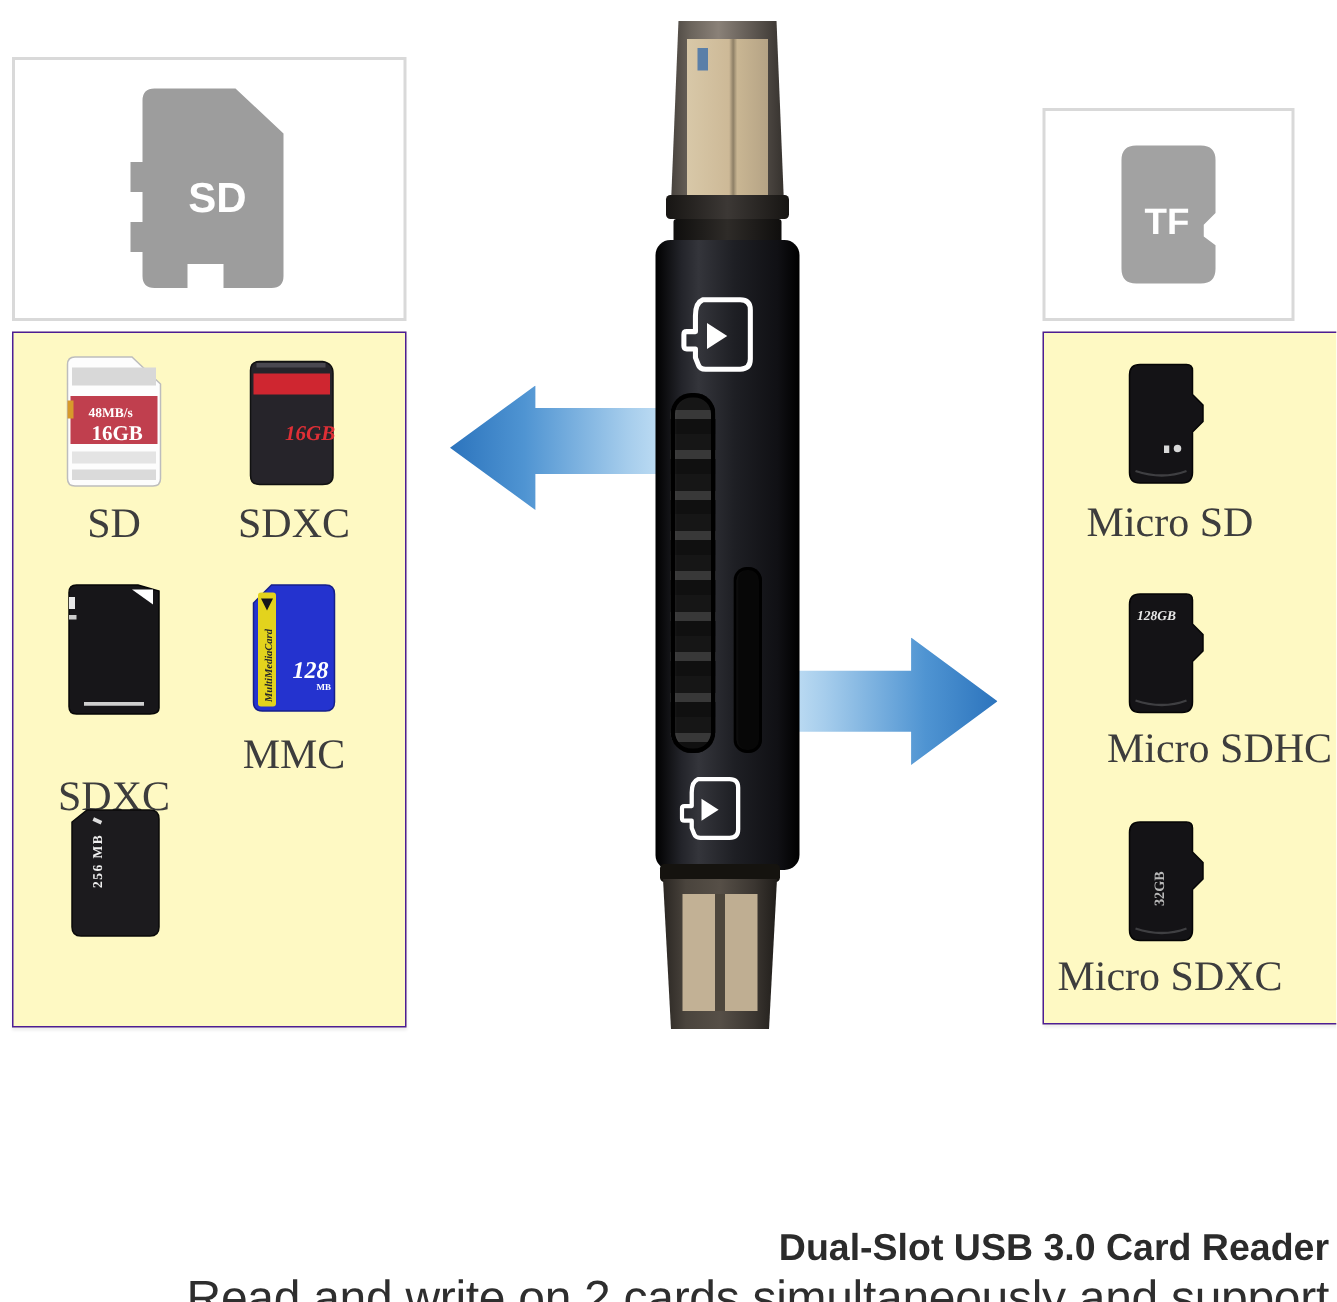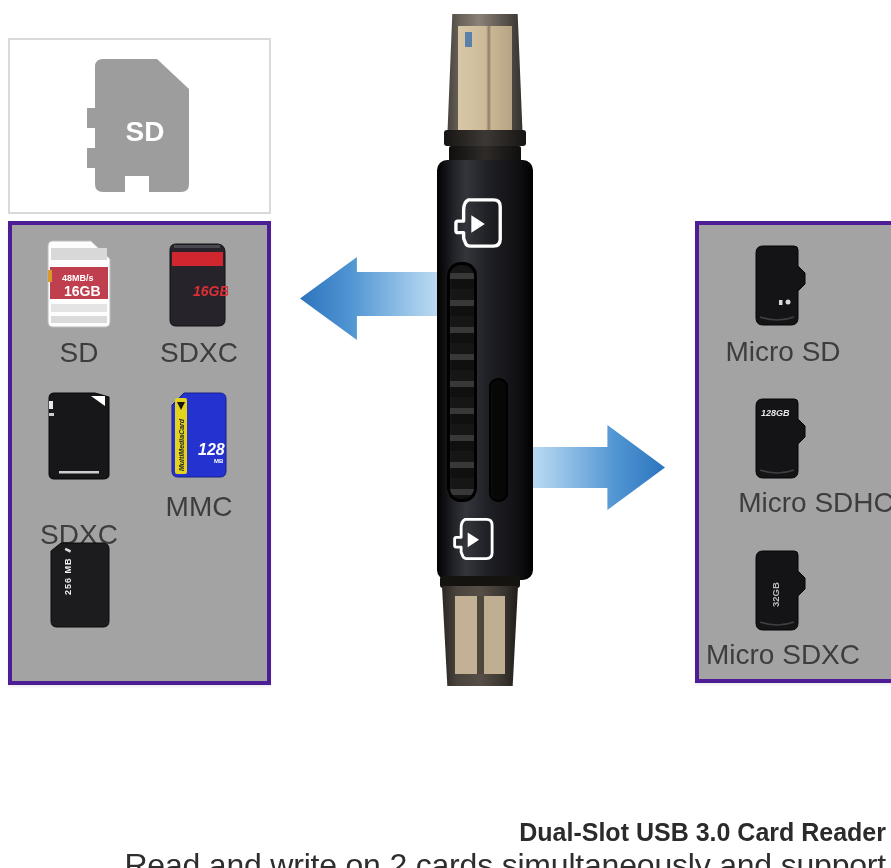--- a/index.html
+++ b/index.html
@@ -3,22 +3,22 @@
 <meta charset="utf-8">
 <style>
   * { margin:0; padding:0; box-sizing:border-box; }
   body { background:#fff; }
   .stage{
     position:relative; width:891px; height:868px; background:#ffffff;
     font-family:"Liberation Sans", sans-serif; overflow:hidden;
   }
   .white-box{ position:absolute; background:#ffffff; border:2px solid #d9d9d9;
     display:flex; align-items:center; justify-content:center; z-index:1;}
-  .gray-panel{ position:absolute; background:#a3a3a3; border:4px solid #4c1d95;
-    box-shadow:0 2px 2px rgba(0,0,0,0.07); z-index:1;}
+  .gray-panel{ position:absolute; background:#fef9c3; border:1px solid #4c1d95;
+    box-shadow:0 2px 2px rgba(0,0,0,0.07); z-index:1;font-family:Liberation Serif, serif;}
   .abs{ position:absolute; }
   .card-label{ position:absolute; font-size:28px; color:#3d3d3d; text-align:center; }
 
   
   .arrow{ position:absolute; z-index:2; }
   .arrow-left{ left:300px; top:257px; width:165px; height:83px;
     background:linear-gradient(to right,#2c74bd 0%,#4f94d2 30%,#a6cdec 72%,#d8edfb 100%);
     clip-path:polygon(0 50%,34.5% 0,34.5% 18%,100% 18%,100% 71%,34.5% 71%,34.5% 100%);}
   .arrow-right{ left:505px; top:425px; width:160px; height:85px;
     background:linear-gradient(to right,#d8edfb 0%,#a6cdec 28%,#4f94d2 70%,#2c74bd 100%);
@@ -111,20 +111,26 @@
     <div class="card-label" style="left:120px; top:266px; width:134px;">MMC</div>
 
     <svg class="abs" style="left:37px; top:316px;" width="62" height="88" viewBox="0 0 62 88">
       <path fill="#1c1b1e" stroke="#0a0a0a" d="M12,2 H54 Q60,2 60,8 V80 Q60,86 54,86 H8 Q2,86 2,80 V10 Z"></path>
       <rect x="16" y="8" width="6" height="2.5" fill="#dddddd" transform="rotate(25 19 9)"></rect>
       <text transform="translate(22,54) rotate(-90)" font-size="9" font-weight="bold" fill="#efefef" letter-spacing="1">256 MB</text>
     </svg>
 
   </div>
 
+  <div class="white-box" style="left:695px; top:72px; width:168px; height:142px;">
+    <svg width="68" height="96" viewBox="0 0 68 98">
+      <path fill="#a2a2a2" d="M12,2 H56 Q66,2 66,12 V48 L58,56 V64 L66,70 V86 Q66,96 56,96 H12 Q2,96 2,86 V12 Q2,2 12,2 Z"></path>
+      <text x="33" y="62" text-anchor="middle" font-size="25" font-weight="bold" fill="#ffffff">TF</text>
+    </svg>
+  </div>
 
   <div class="gray-panel" style="left:695px; top:221px; width:200px; height:462px;">
 
     <svg class="abs" style="left:53px; top:19px;" width="56" height="82" viewBox="0 0 56 82">
       <path fill="#141316" stroke="#050505" d="M11,2 H42 Q46,2 46,6 V22 L53,29 V40 L46,47 V74 Q46,81 39,81 H11 Q4,81 4,74 V9 Q4,2 11,2 Z"></path>
       <path d="M8,73 Q26,79 42,73" stroke="#3f3f42" fill="none" stroke-width="1.5"></path>
       <rect x="27" y="56" width="3.5" height="5" fill="#d8d8d8"></rect>
       <circle cx="36" cy="58" r="2.5" fill="#d8d8d8"></circle>
     </svg>
     <div class="card-label" style="left:0px; top:111px; width:168px;">Micro SD</div>

